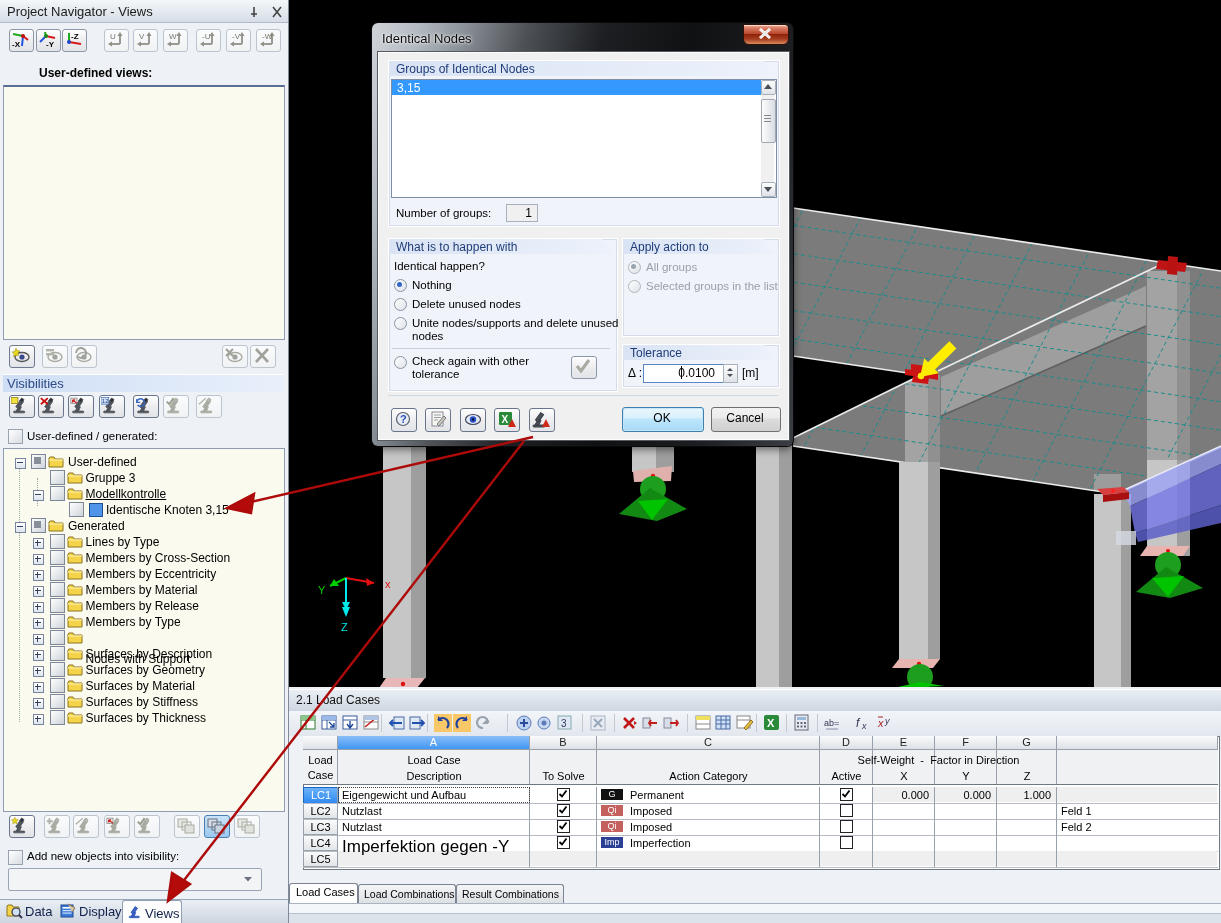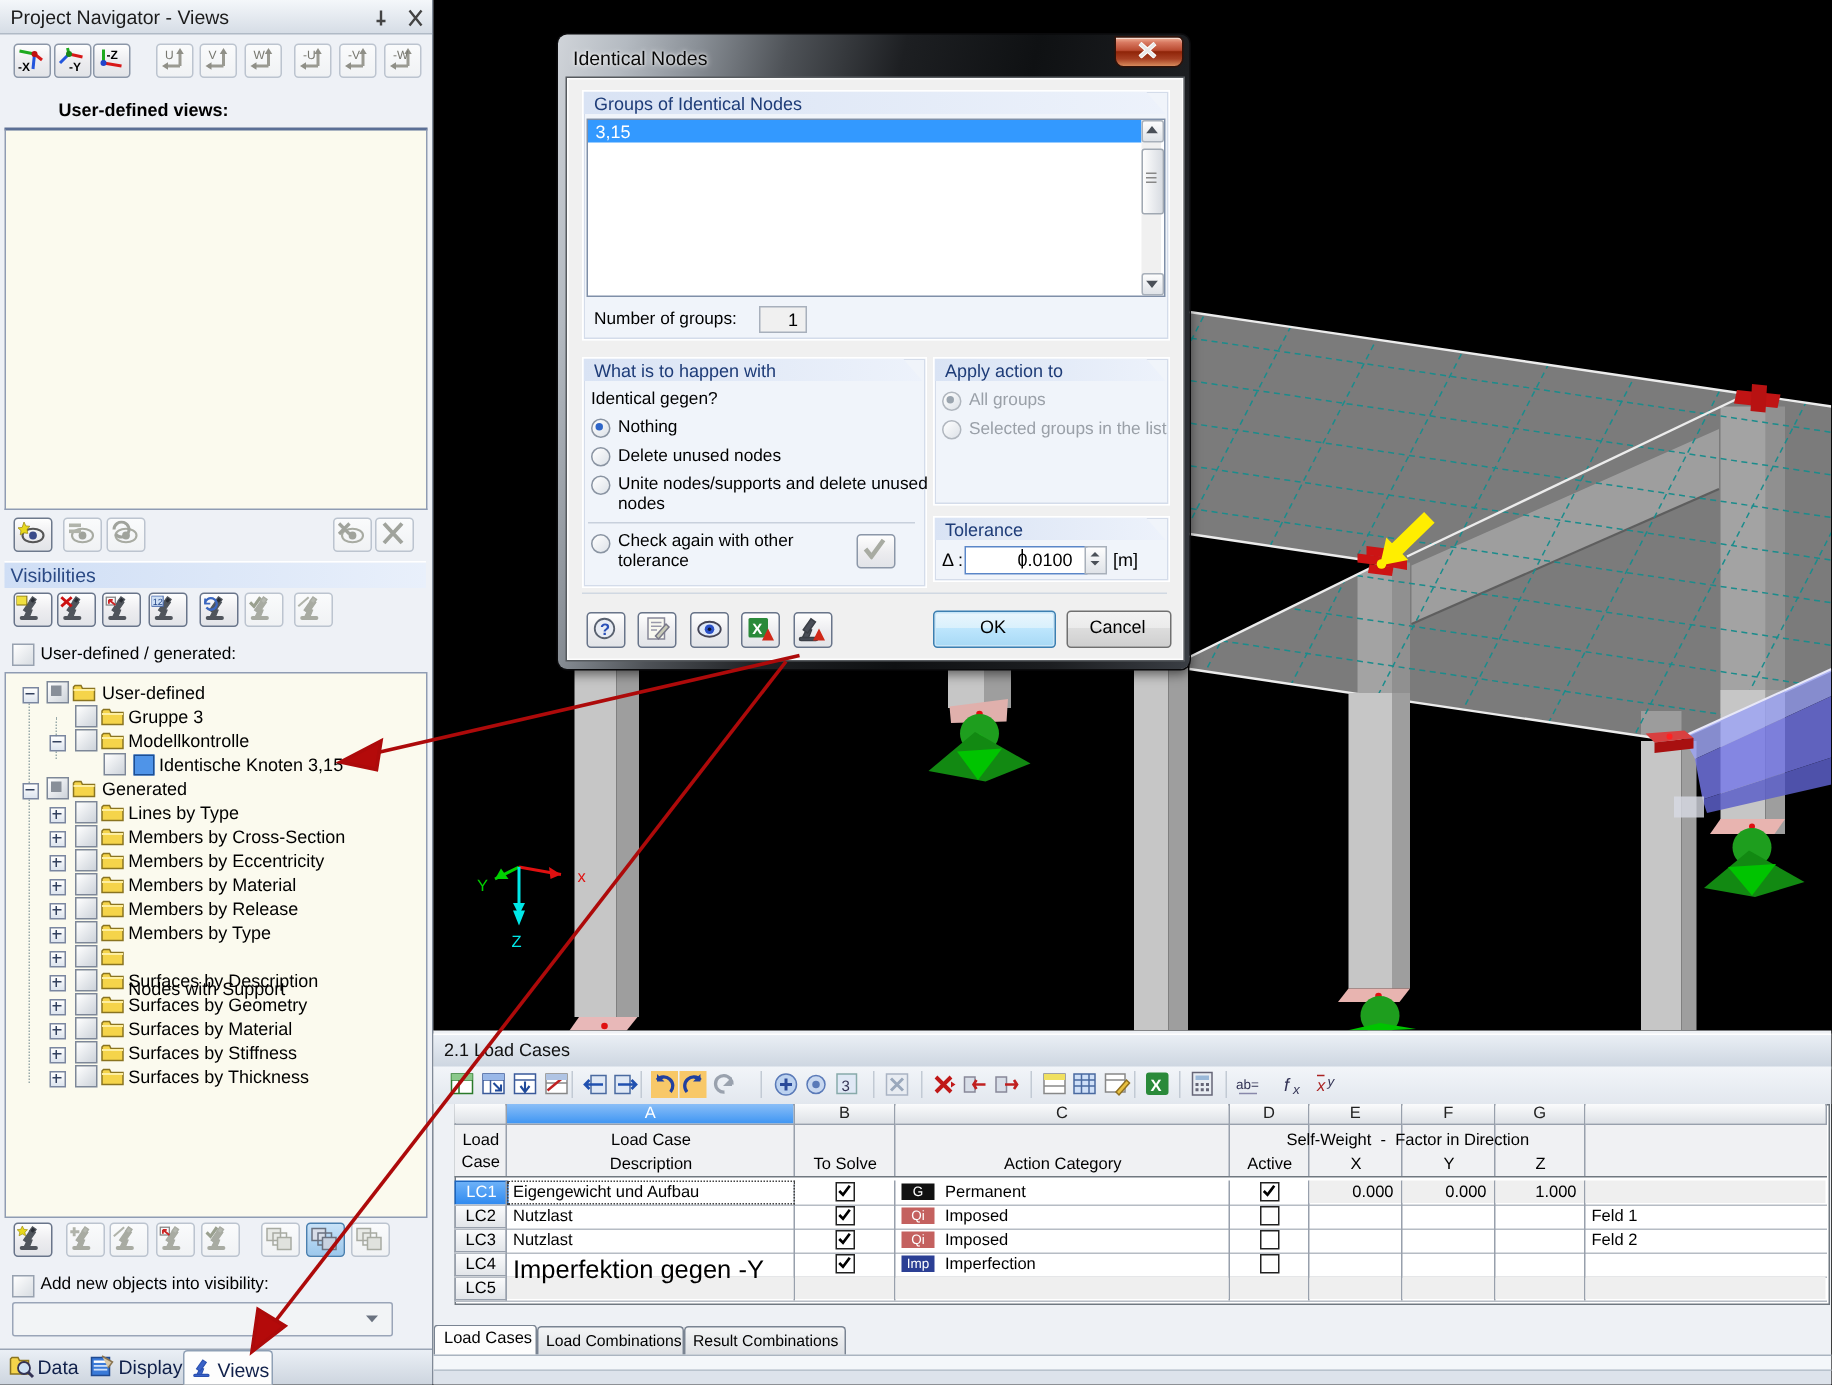--- a/index.html
+++ b/index.html
@@ -243,21 +243,21 @@
       <path d="M1 5 L15 5" stroke="#fdeea0" stroke-width="1.2"></path>
     </svg>
 <div class="txt" style="left:85.5px;top:471px;font-size:12px;">Gruppe 3</div>
 <div class="abs" style="left:33px;top:490px;width:9px;height:9px;background:linear-gradient(#fff,#dde4ee);border:1px solid #7a86a0;"></div>
     <div class="abs" style="left:35px;top:494px;width:6px;height:1px;background:#33415e;"></div>
 <div class="abs" style="left:50px;top:486px;width:13px;height:13px;background:linear-gradient(135deg,#ffffff,#cdd3da);border:1px solid #7d8798;"></div>
 <svg class="abs" style="left:67px;top:487px" width="16" height="13" viewBox="0 0 16 13">
       <path d="M1 3 L1 12 L15 12 L15 4 L7 4 L6 2 L2 2 z" fill="#f5d44a" stroke="#8a7420" stroke-width="1"></path>
       <path d="M1 5 L15 5" stroke="#fdeea0" stroke-width="1.2"></path>
     </svg>
-<div class="txt" style="left:85.5px;top:487px;font-size:12px;">Modellkontrolle</div>
+<div class="txt" style="left:85.5px;top:487px;font-size:12px;text-decoration:underline;">Modellkontrolle</div>
 <div class="abs" style="left:69px;top:502px;width:13px;height:13px;background:linear-gradient(135deg,#ffffff,#cdd3da);border:1px solid #7d8798;"></div>
 <div class="abs" style="left:89px;top:503px;width:12px;height:12px;background:#4f94e8;border:1px solid #1c4f94;"></div>
 <div class="txt" style="left:106px;top:503px;font-size:12px;">Identische Knoten 3,15</div>
 <div class="abs" style="left:15px;top:522px;width:9px;height:9px;background:linear-gradient(#fff,#dde4ee);border:1px solid #7a86a0;"></div>
     <div class="abs" style="left:17px;top:526px;width:6px;height:1px;background:#33415e;"></div>
 <div class="abs" style="left:31px;top:518px;width:13px;height:13px;background:linear-gradient(135deg,#ffffff,#cdd3da);border:1px solid #7d8798;"></div>
     <div class="abs" style="left:34px;top:521px;width:7px;height:7px;background:#888f99;"></div>
 <svg class="abs" style="left:48px;top:519px" width="16" height="13" viewBox="0 0 16 13">
       <path d="M1 3 L1 12 L15 12 L15 4 L7 4 L6 2 L2 2 z" fill="#f5d44a" stroke="#8a7420" stroke-width="1"></path>
       <path d="M1 5 L15 5" stroke="#fdeea0" stroke-width="1.2"></path>
@@ -848,21 +848,21 @@
       <path d="M0 0 L4 5 L8 0 z" fill="#4a5058"></path>
     </svg>
     <div class="abs" style="left:389px;top:76px;width:13px;height:42px;background:linear-gradient(90deg,#fdfdfd,#d8dce2);border:1px solid #a0a8b2;border-radius:2px;"></div>
     <div class="abs" style="left:392px;top:92px;width:7px;height:1px;background:#888;box-shadow:0 3px 0 #888,0 6px 0 #888;"></div>
     <div class="txt" style="left:24px;top:184px;font-size:11.5px;">Number of groups:</div>
     <div class="abs" style="left:134px;top:181px;width:30px;height:16px;background:#f0f0f0;border:1px solid #a8b0bc;"></div>
     <div class="txt" style="left:134px;top:183px;width:26px;text-align:right;font-size:12px;">1</div>
     <div class="abs" style="left:16px;top:215px;width:228px;height:152px;background:#f0f4fa;border:1px solid #ffffff;box-shadow:0 0 0 1px #d4dcea inset;"></div>
     <div class="abs" style="left:17px;top:216px;width:226px;height:15px;background:linear-gradient(90deg,#d9e3f4,#edf2fb);clip-path:polygon(0 0,calc(100% - 13px) 0,100% 100%,0 100%);"></div>
     <div class="txt" style="left:24px;top:217px;font-size:12px;color:#1e3c78;">What is to happen with</div>
-    <div class="txt" style="left:22px;top:237px;font-size:11.5px;">Identical gegen?</div>
+    <div class="txt" style="left:22px;top:237px;font-size:11.5px;">Identical happen?</div>
     <div class="abs" style="left:22px;top:256px;width:11px;height:11px;border-radius:50%;background:linear-gradient(135deg,#fff,#dde2e8);border:1px solid #8a94a2;"></div>
     <div class="abs" style="left:25px;top:259px;width:5px;height:5px;border-radius:50%;background:#2f66c8;"></div>
     <div class="txt" style="left:40px;top:256px;font-size:11.5px;">Nothing</div>
     <div class="abs" style="left:22px;top:275px;width:11px;height:11px;border-radius:50%;background:linear-gradient(135deg,#fff,#dde2e8);border:1px solid #8a94a2;"></div>
     <div class="txt" style="left:40px;top:275px;font-size:11.5px;">Delete unused nodes</div>
     <div class="abs" style="left:22px;top:294px;width:11px;height:11px;border-radius:50%;background:linear-gradient(135deg,#fff,#dde2e8);border:1px solid #8a94a2;"></div>
     <div class="txt" style="left:40px;top:294px;font-size:11.5px;">Unite nodes/supports and delete unused</div>
     <div class="txt" style="left:40px;top:307px;font-size:11.5px;">nodes</div>
     <div class="abs" style="left:20px;top:325px;width:218px;height:1px;background:#c8d0dc;"></div>
     <div class="abs" style="left:22px;top:333px;width:11px;height:11px;border-radius:50%;background:linear-gradient(135deg,#fff,#dde2e8);border:1px solid #8a94a2;"></div>

